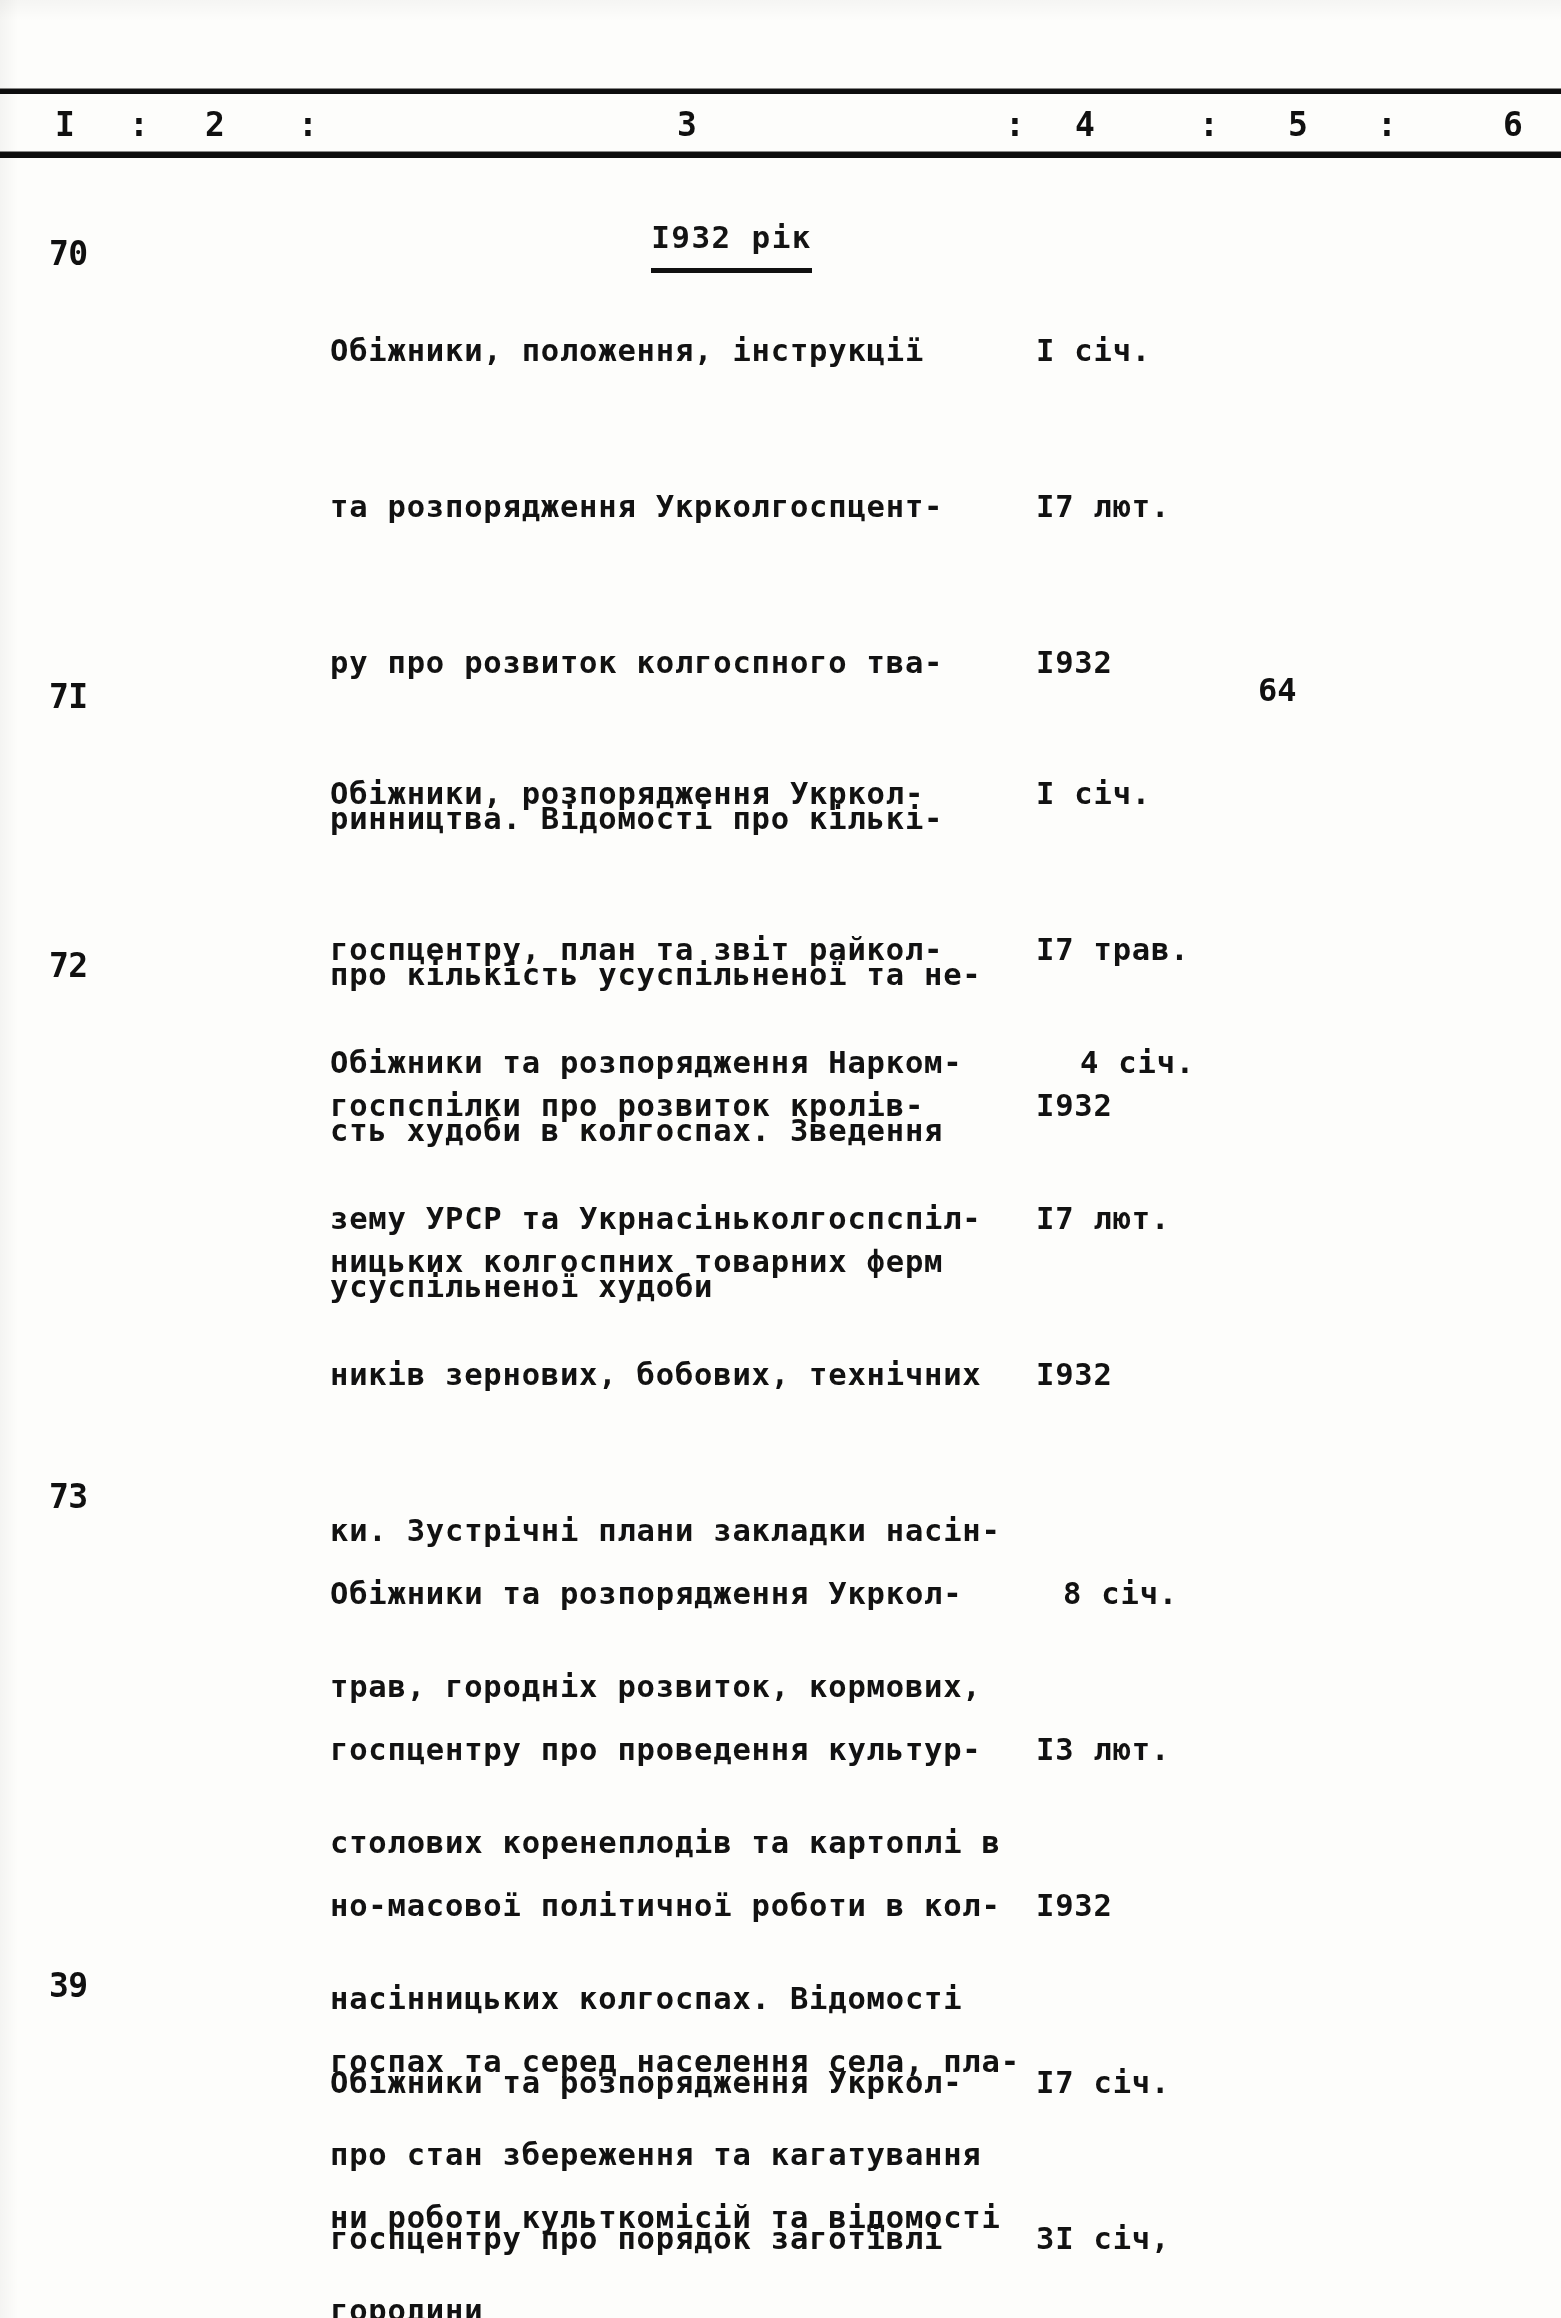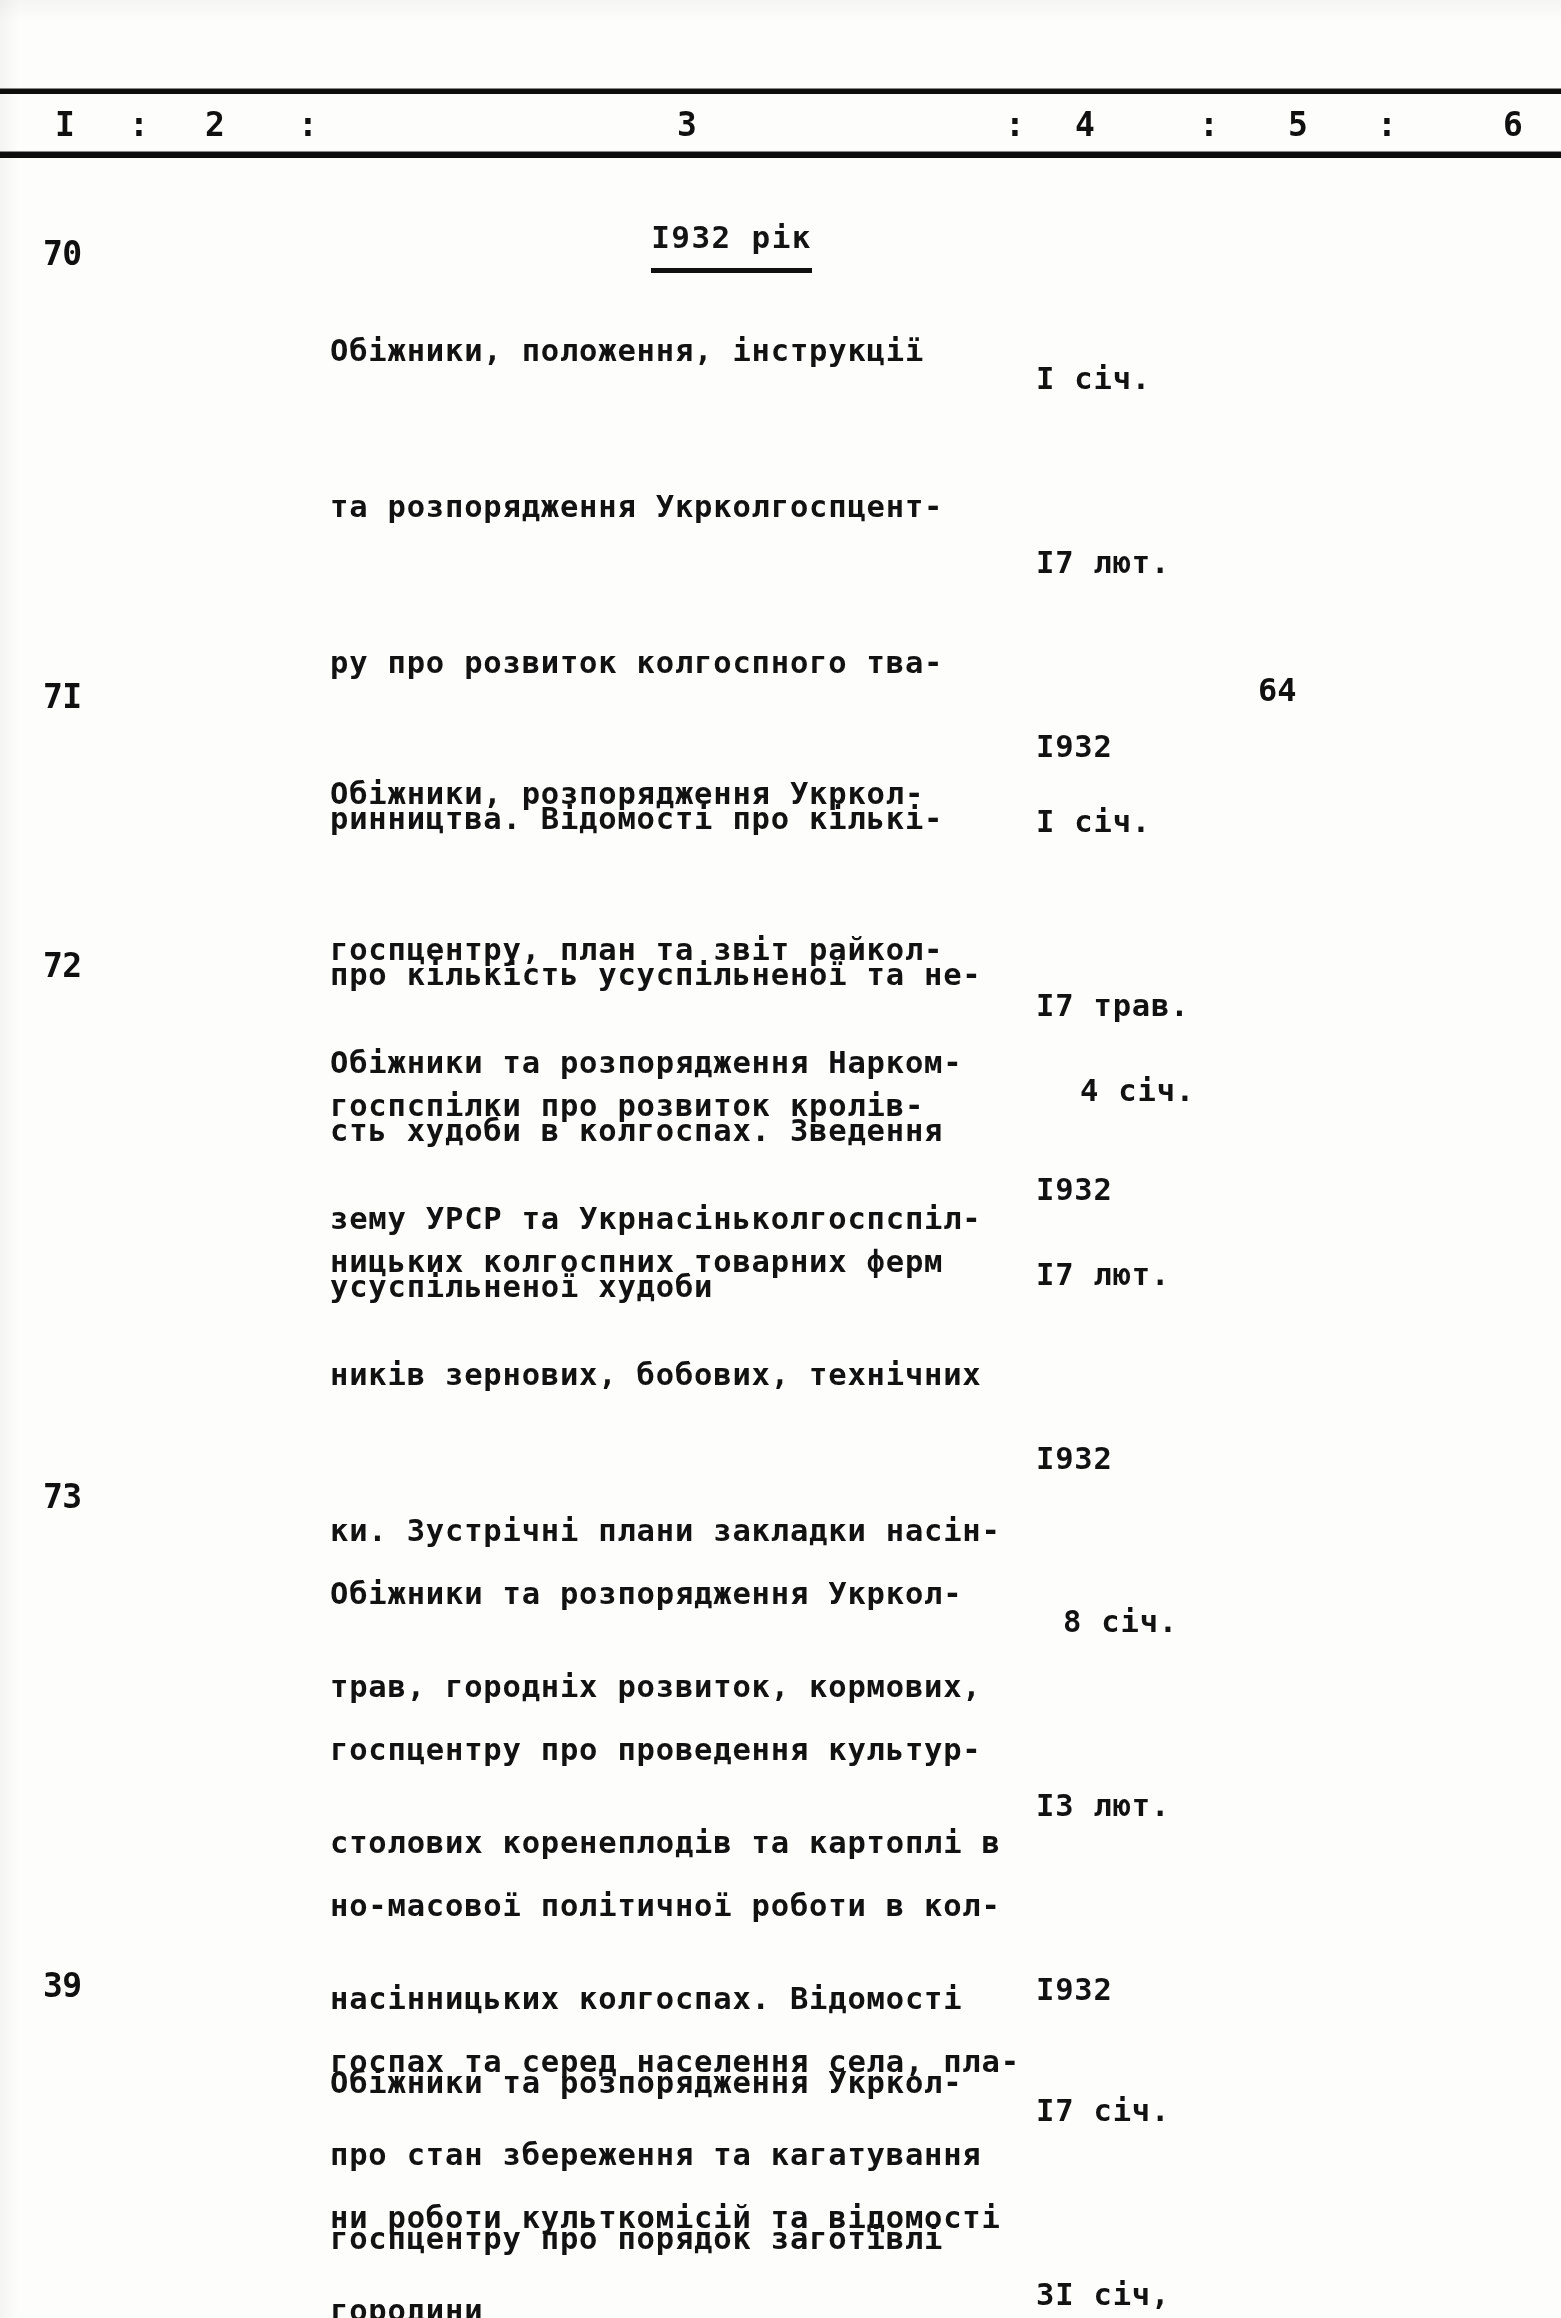--- a/index.html
+++ b/index.html
@@ -59,21 +59,21 @@
   #yearhead u{
     text-decoration:none;
     border-bottom:5px solid #111;
     padding-bottom:13px;
   }
 
   
   .entry{position:absolute;left:0;width:1561px;}
   .num{
     position:absolute;
-    left:43px;
+    left:49px;
     font-size:33px;
     font-weight:700;
     letter-spacing:-0.7px;
     color:#101010;
     white-space:pre;
   }
   .desc{
     position:absolute;
     left:290px;
     font-size:30.5px;
@@ -86,21 +86,21 @@
   .desc div{white-space:pre;margin-left:40px;}
   .dates{
     position:absolute;
     font-size:30.5px;
     line-height:52px;
     font-weight:700;
     letter-spacing:0.8px;
     color:#121212;
     white-space:pre;
   }
-  .dates div{white-space:pre;margin-top:28px;}
+  .dates div{white-space:pre;}
   .pages{
     position:absolute;
     font-size:32px;
     line-height:52px;
     font-weight:700;
     color:#111;
     white-space:pre;
   }
 </style>
 </head>

